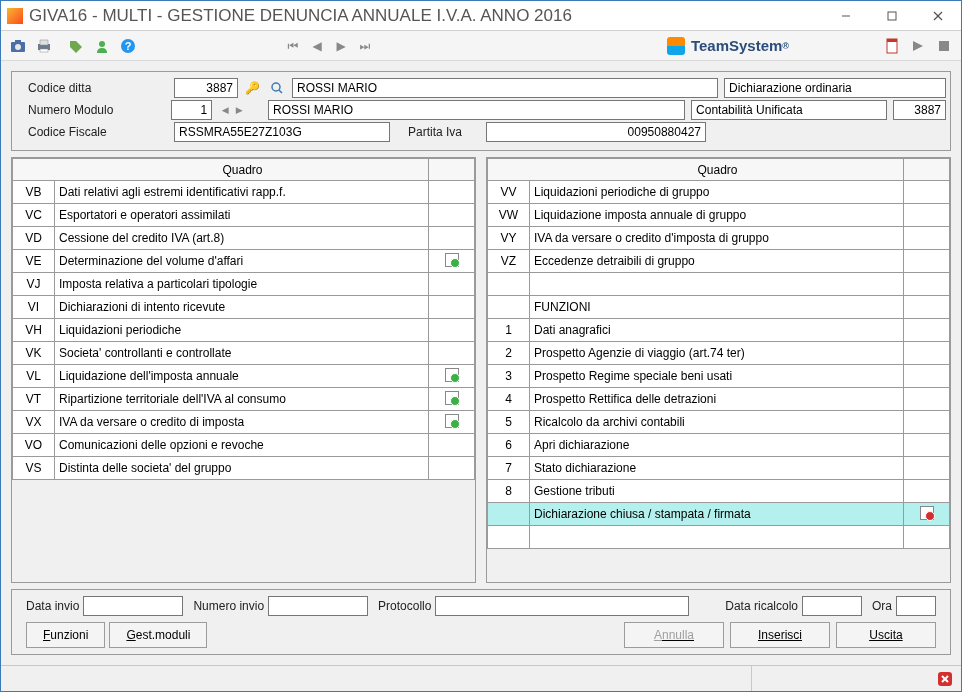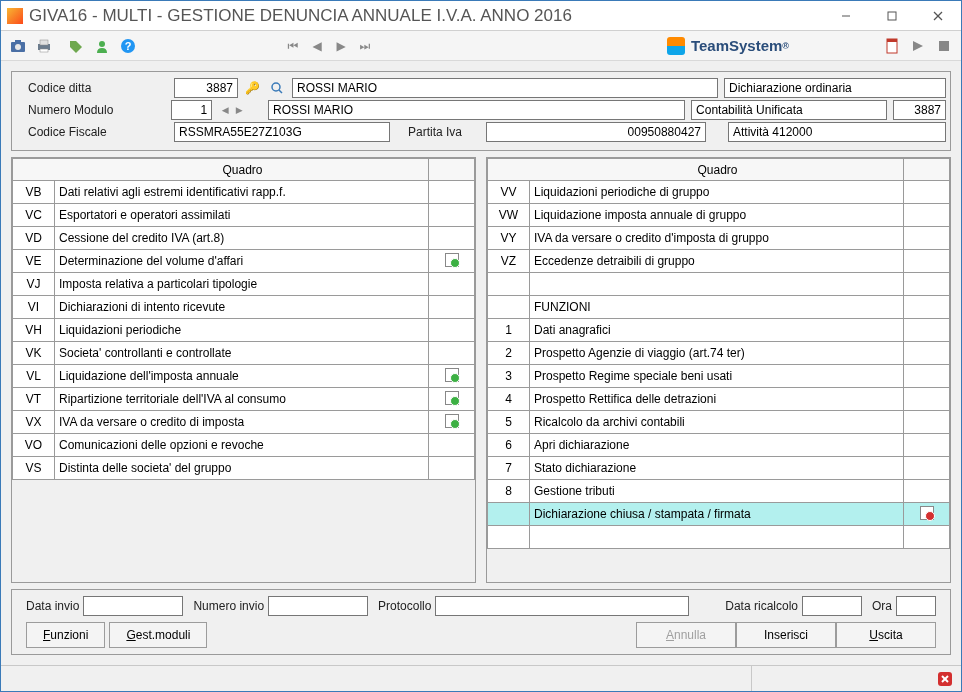--- a/index.html
+++ b/index.html
@@ -43,21 +43,21 @@
   td.flag { width: 46px; text-align:center; }
   tr.selected td { background: #fff59d; }
   tr.cyan td { background: #b3f0ee; }
   .tbl-wrap { overflow: hidden; }
 
   .footer-panel { padding: 6px 14px; display:flex; flex-direction:column; gap:6px;}
   .foot-row { display:flex; align-items:center; gap:4px;}
   .btn { height: 26px; padding: 0 16px; background: #f4f4f4; border: 1px solid #9c9c9c; display:flex; align-items:center; justify-content:center; }
   .btn .ul { text-decoration: underline; }
   .btn.disabled { color: #a0a0a0; }
-  .btn-group-right { margin-left:auto; display:flex; }
+  .btn-group-right { margin-left:auto; display:flex; gap:6px;text-decoration:underline;}
 
   .statusbar { height: 26px; border-top: 1px solid #c8c8c8; display:flex; background:#f0f0f0;}
   .statusbar .sgrip { width: 210px; border-left: 1px solid #c8c8c8; display:flex; align-items:center; justify-content:flex-end; padding-right:8px;}
 
   .doc-ico { width:14px; height:14px; display:inline-block; background:#fff; border:1px solid #888; position:relative; }
   .doc-ico::after{ content:""; position:absolute; bottom:-2px; right:-2px; width:8px; height:8px; background:#3cb043; border-radius:50%; border:1px solid #fff;}
   .doc-ico.red::after{ background:#d32f2f; }
 
   svg { display:block; }
 </style>
@@ -201,23 +201,20 @@
         <span class="lbl w130">Codice Fiscale</span>
         <div class="inp" style="width:216px">
             <span>RSSMRA55E27Z103G</span>
           </div>
         <div style="width:6px"></div>
         <span class="lbl" style="width:72px">Partita Iva</span>
         <div class="inp right" style="width:220px">
             <span>00950880427</span>
           </div>
         <div style="width:10px"></div>
-        <div class="inp" style="flex:1">
-            <span>Attività 412000</span>
-          </div>
       </div>
     </div>
 
     <div class="tables">
       <div class="tbl-panel">
         <div class="tbl-wrap">
         <table>
           <colgroup>
                 <col style="width:42px">
                 <col>

